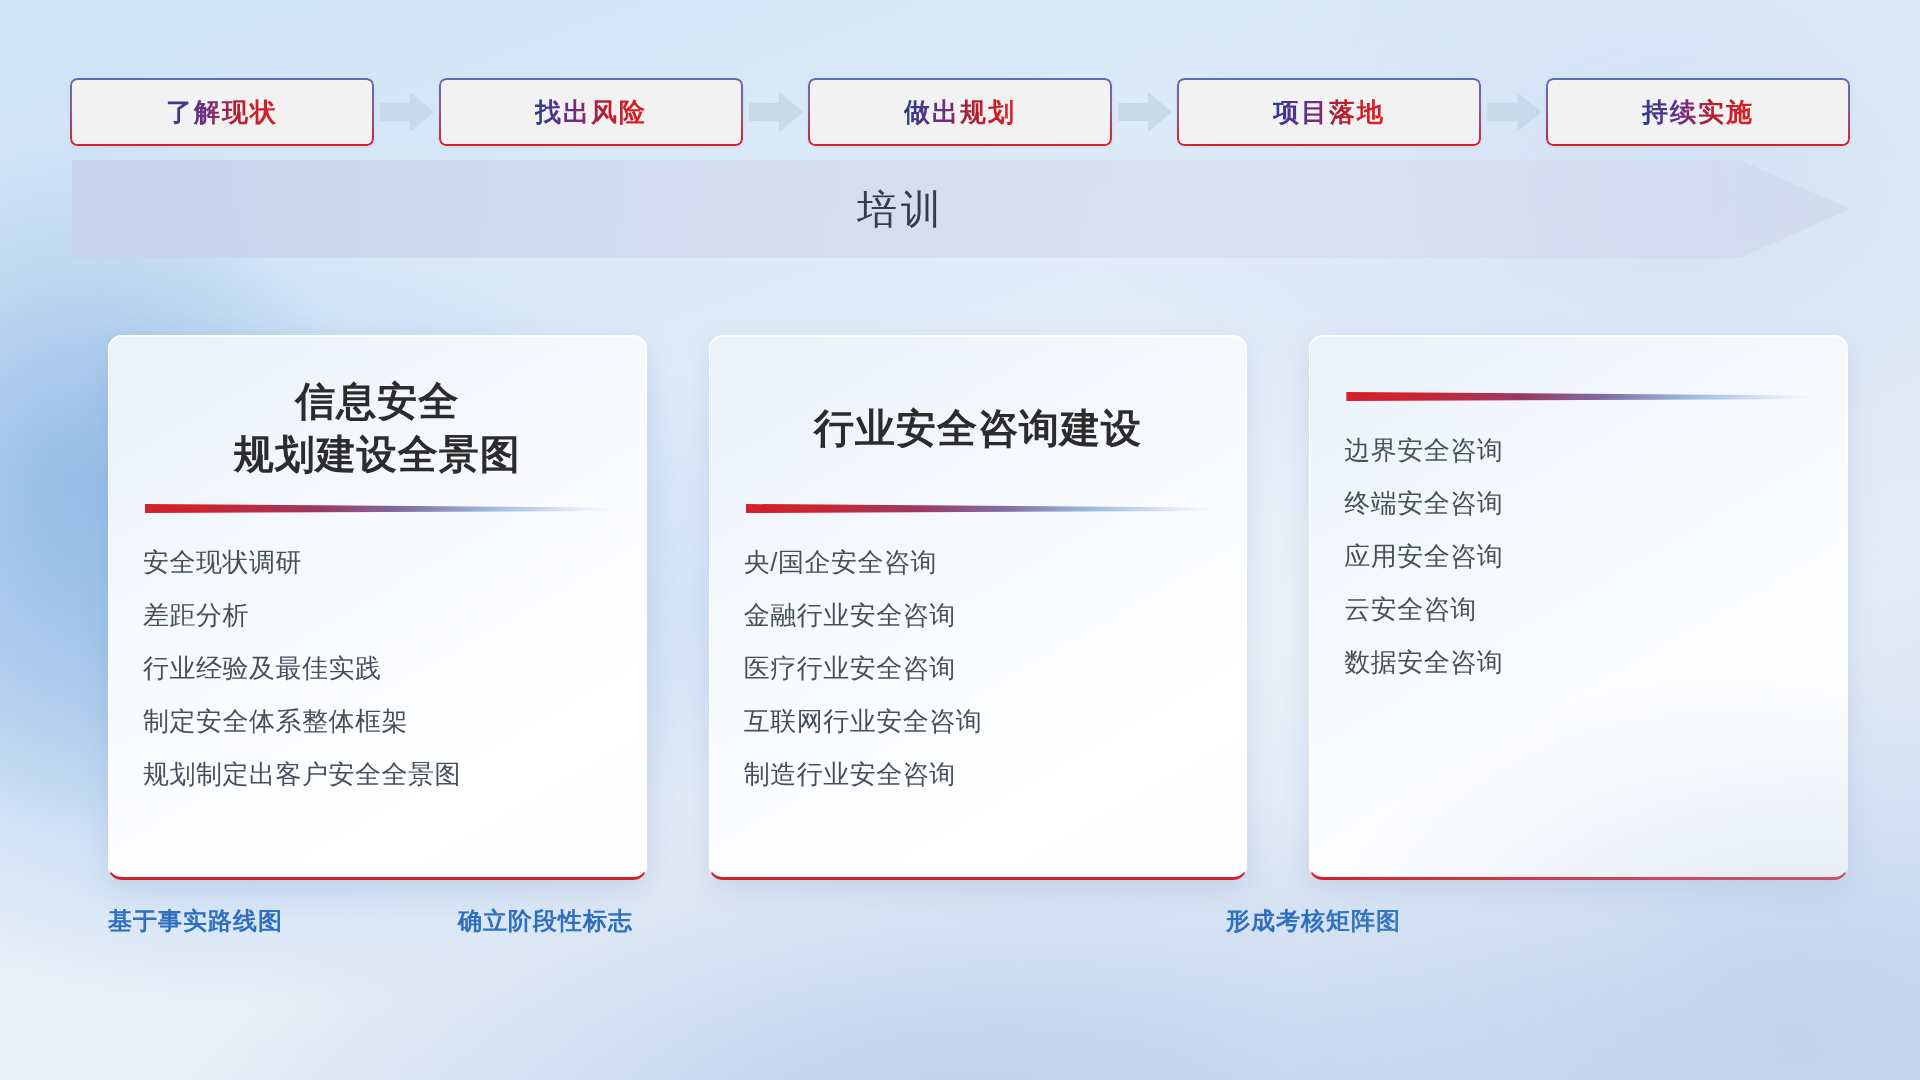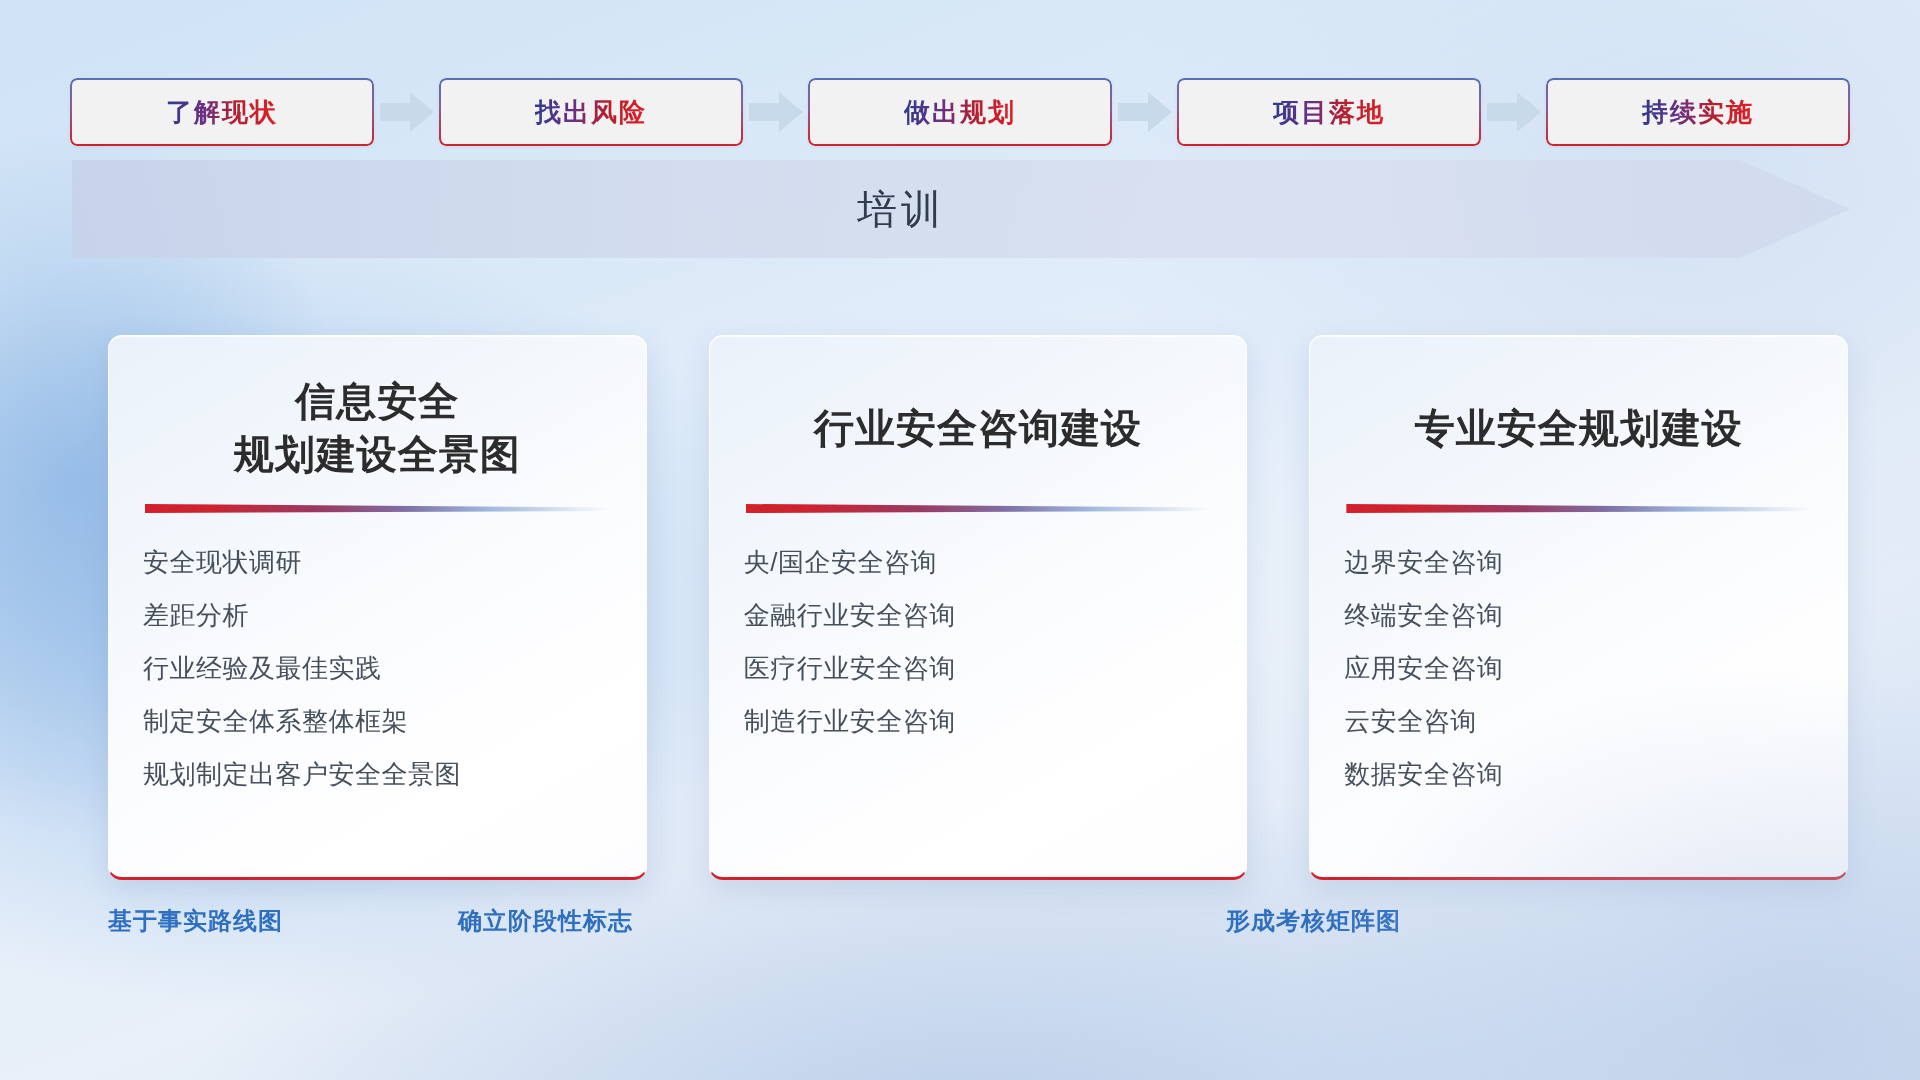--- a/index.html
+++ b/index.html
@@ -280,28 +280,28 @@
     </div>
 
     <div class="card-col">
       <div class="card">
         <div class="card-title">行业安全咨询建设</div>
         <div class="card-rule"></div>
         <ul class="card-list">
           <li>央/国企安全咨询</li>
           <li>金融行业安全咨询</li>
           <li>医疗行业安全咨询</li>
+          <li>互联网行业安全咨询</li>
           <li>制造行业安全咨询</li>
         </ul>
       </div>
     </div>
 
     <div class="card-col">
       <div class="card">
-        <div class="card-title">专业安全规划建设</div>
         <div class="card-rule"></div>
         <ul class="card-list">
           <li>边界安全咨询</li>
           <li>终端安全咨询</li>
           <li>应用安全咨询</li>
           <li>云安全咨询</li>
           <li>数据安全咨询</li>
         </ul>
       </div>
     </div>

